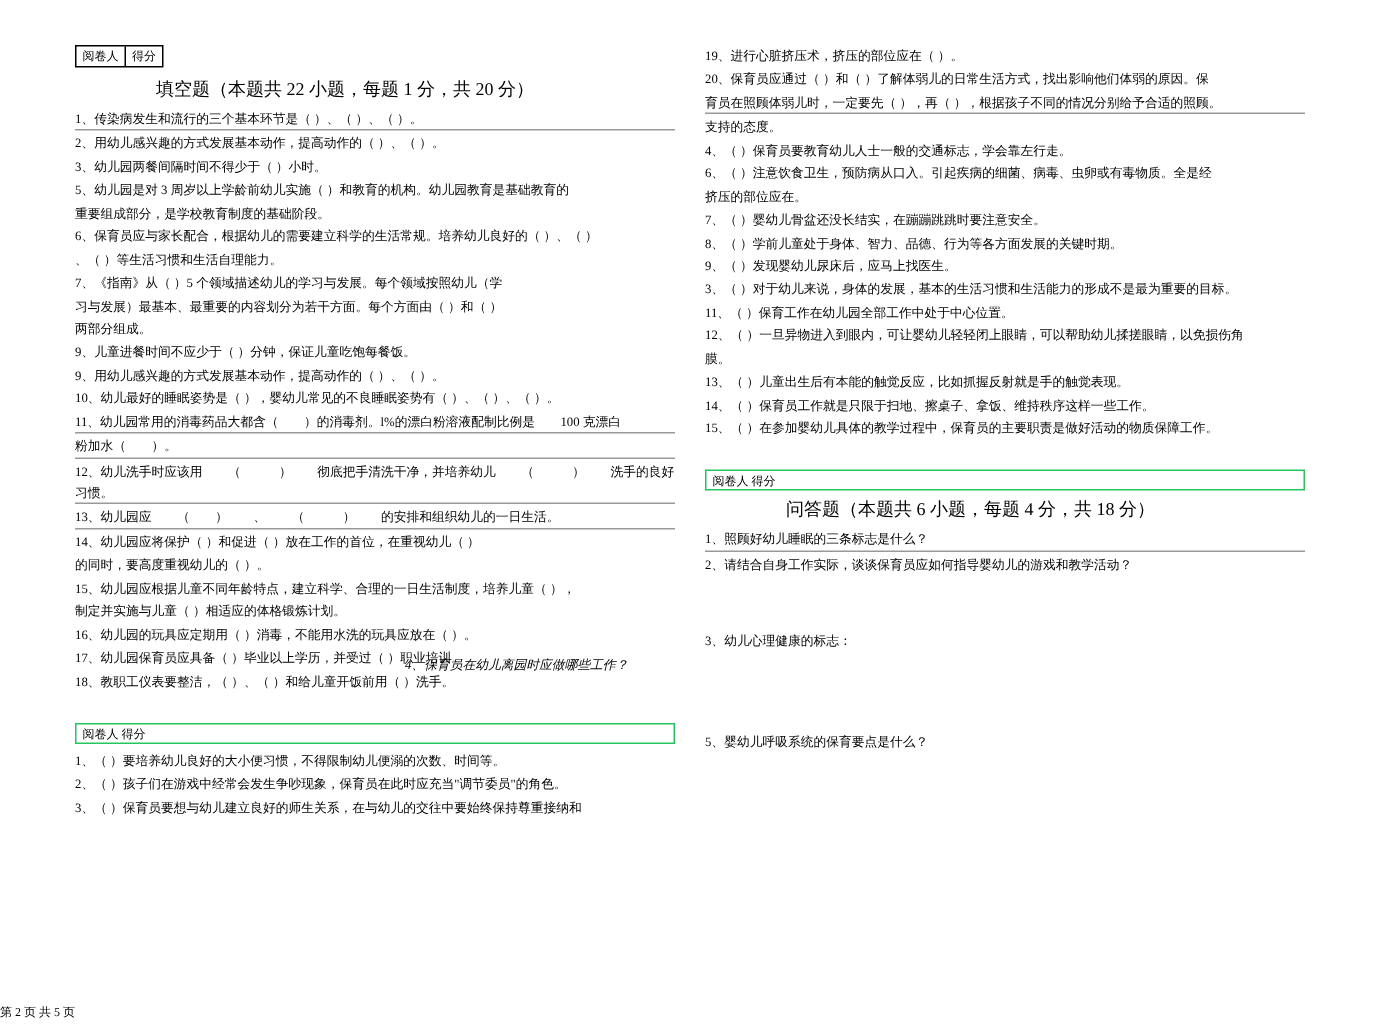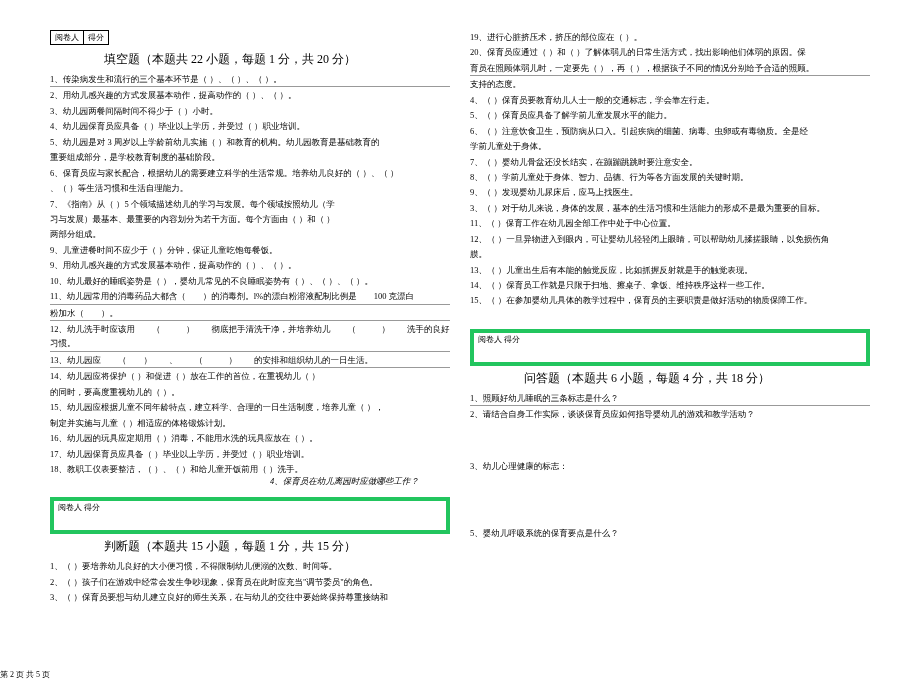--- a/index.html
+++ b/index.html
@@ -32,22 +32,22 @@
       border: 1px solid #000;
       display: inline-flex;
       font-size: 8px;
     }
     .grader-box span {
       padding: 1px 4px;
       border-right: 1px solid #000;
     }
     .grader-box span:last-child { border-right: none; }
     .grader-box-wide {
-      border: 4px solid #22c55e;
-      padding: 1px 20px 17px 4px;
+      border: 1px solid #22c55e;
+      padding: 1px 20px 0 4px;
       font-size: 8px;
       display: inline-block;
       margin-bottom: 4px;
     }
     .section-title {
       font-size: 12px;
       margin-left: 40px;
       margin-bottom: 4px;
     }
     .q {
@@ -84,21 +84,20 @@
       <div class="grader-box">
         <span>阅卷人</span>
         <span>得分</span>
       </div>
     </div>
     <div class="section-title indent">填空题（本题共 22 小题，每题 1 分，共 20 分）</div>
 
     <div class="q-ruled">1、传染病发生和流行的三个基本环节是（ ）、（ ）、（ ）。</div>
     <div class="q">2、用幼儿感兴趣的方式发展基本动作，提高动作的（ ）、（ ）。</div>
     <div class="q">3、幼儿园两餐间隔时间不得少于（ ）小时。</div>
-    <div class="q">4、幼儿园保育员应具备（ ）毕业以上学历，并受过（ ）职业培训。</div>
     <div class="q">5、幼儿园是对 3 周岁以上学龄前幼儿实施（ ）和教育的机构。幼儿园教育是基础教育的</div>
     <div class="q">重要组成部分，是学校教育制度的基础阶段。</div>
     <div class="q">6、保育员应与家长配合，根据幼儿的需要建立科学的生活常规。培养幼儿良好的（ ）、（ ）</div>
     <div class="q">、（ ）等生活习惯和生活自理能力。</div>
     <div class="q">7、《指南》从（ ）5 个领域描述幼儿的学习与发展。每个领域按照幼儿（学</div>
     <div class="q">习与发展）最基本、最重要的内容划分为若干方面。每个方面由（ ）和（ ）</div>
     <div class="q">两部分组成。</div>
     <div class="q">9、儿童进餐时间不应少于（ ）分钟，保证儿童吃饱每餐饭。</div>
     <div class="q">9、用幼儿感兴趣的方式发展基本动作，提高动作的（ ）、（ ）。</div>
     <div class="q">10、幼儿最好的睡眠姿势是（ ），婴幼儿常见的不良睡眠姿势有（ ）、（ ）、（ ）。</div>
@@ -110,36 +109,34 @@
     <div class="q">的同时，要高度重视幼儿的（ ）。</div>
     <div class="q">15、幼儿园应根据儿童不同年龄特点，建立科学、合理的一日生活制度，培养儿童（ ），</div>
     <div class="q">制定并实施与儿童（ ）相适应的体格锻炼计划。</div>
     <div class="q">16、幼儿园的玩具应定期用（ ）消毒，不能用水洗的玩具应放在（ ）。</div>
     <div class="q">17、幼儿园保育员应具备（ ）毕业以上学历，并受过（ ）职业培训。</div>
     <div class="q">18、教职工仪表要整洁，（ ）、（ ）和给儿童开饭前用（ ）洗手。</div>
 
     <div class="spacer-md"></div>
 
     <div class="grader-box-wide">阅卷人 得分</div>
-    <div class="section-title indent">判断题（本题共 15 小题，每题 1 分，共 15 分）</div>
 
     <div class="q">1、（ ）要培养幼儿良好的大小便习惯，不得限制幼儿便溺的次数、时间等。</div>
     <div class="q">2、（ ）孩子们在游戏中经常会发生争吵现象，保育员在此时应充当"调节委员"的角色。</div>
     <div class="q">3、（ ）保育员要想与幼儿建立良好的师生关系，在与幼儿的交往中要始终保持尊重接纳和</div>
   </div>
 
   <div class="col">
     <div class="q">19、进行心脏挤压术，挤压的部位应在（ ）。</div>
     <div class="q">20、保育员应通过（ ）和（ ）了解体弱儿的日常生活方式，找出影响他们体弱的原因。保</div>
     <div class="q-ruled">育员在照顾体弱儿时，一定要先（ ），再（ ），根据孩子不同的情况分别给予合适的照顾。</div>
     <div class="q">支持的态度。</div>
     <div class="q">4、（ ）保育员要教育幼儿人士一般的交通标志，学会靠左行走。</div>
-    <div class="q">5、（ ）保育员应具备了解学前儿童发展水平的能力。</div>
     <div class="q">6、（ ）注意饮食卫生，预防病从口入。引起疾病的细菌、病毒、虫卵或有毒物质。全是经</div>
-    <div class="q">学前儿童处于身体。</div>
+    <div class="q">挤压的部位应在。</div>
     <div class="q">7、（ ）婴幼儿骨盆还没长结实，在蹦蹦跳跳时要注意安全。</div>
     <div class="q">8、（ ）学前儿童处于身体、智力、品德、行为等各方面发展的关键时期。</div>
     <div class="q">9、（ ）发现婴幼儿尿床后，应马上找医生。</div>
     <div class="q">3、（ ）对于幼儿来说，身体的发展，基本的生活习惯和生活能力的形成不是最为重要的目标。</div>
     <div class="q">11、（ ）保育工作在幼儿园全部工作中处于中心位置。</div>
     <div class="q">12、（ ）一旦异物进入到眼内，可让婴幼儿轻轻闭上眼睛，可以帮助幼儿揉搓眼睛，以免损伤角</div>
     <div class="q">膜。</div>
     <div class="q">13、（ ）儿童出生后有本能的触觉反应，比如抓握反射就是手的触觉表现。</div>
     <div class="q">14、（ ）保育员工作就是只限于扫地、擦桌子、拿饭、维持秩序这样一些工作。</div>
     <div class="q">15、（ ）在参加婴幼儿具体的教学过程中，保育员的主要职责是做好活动的物质保障工作。</div>

